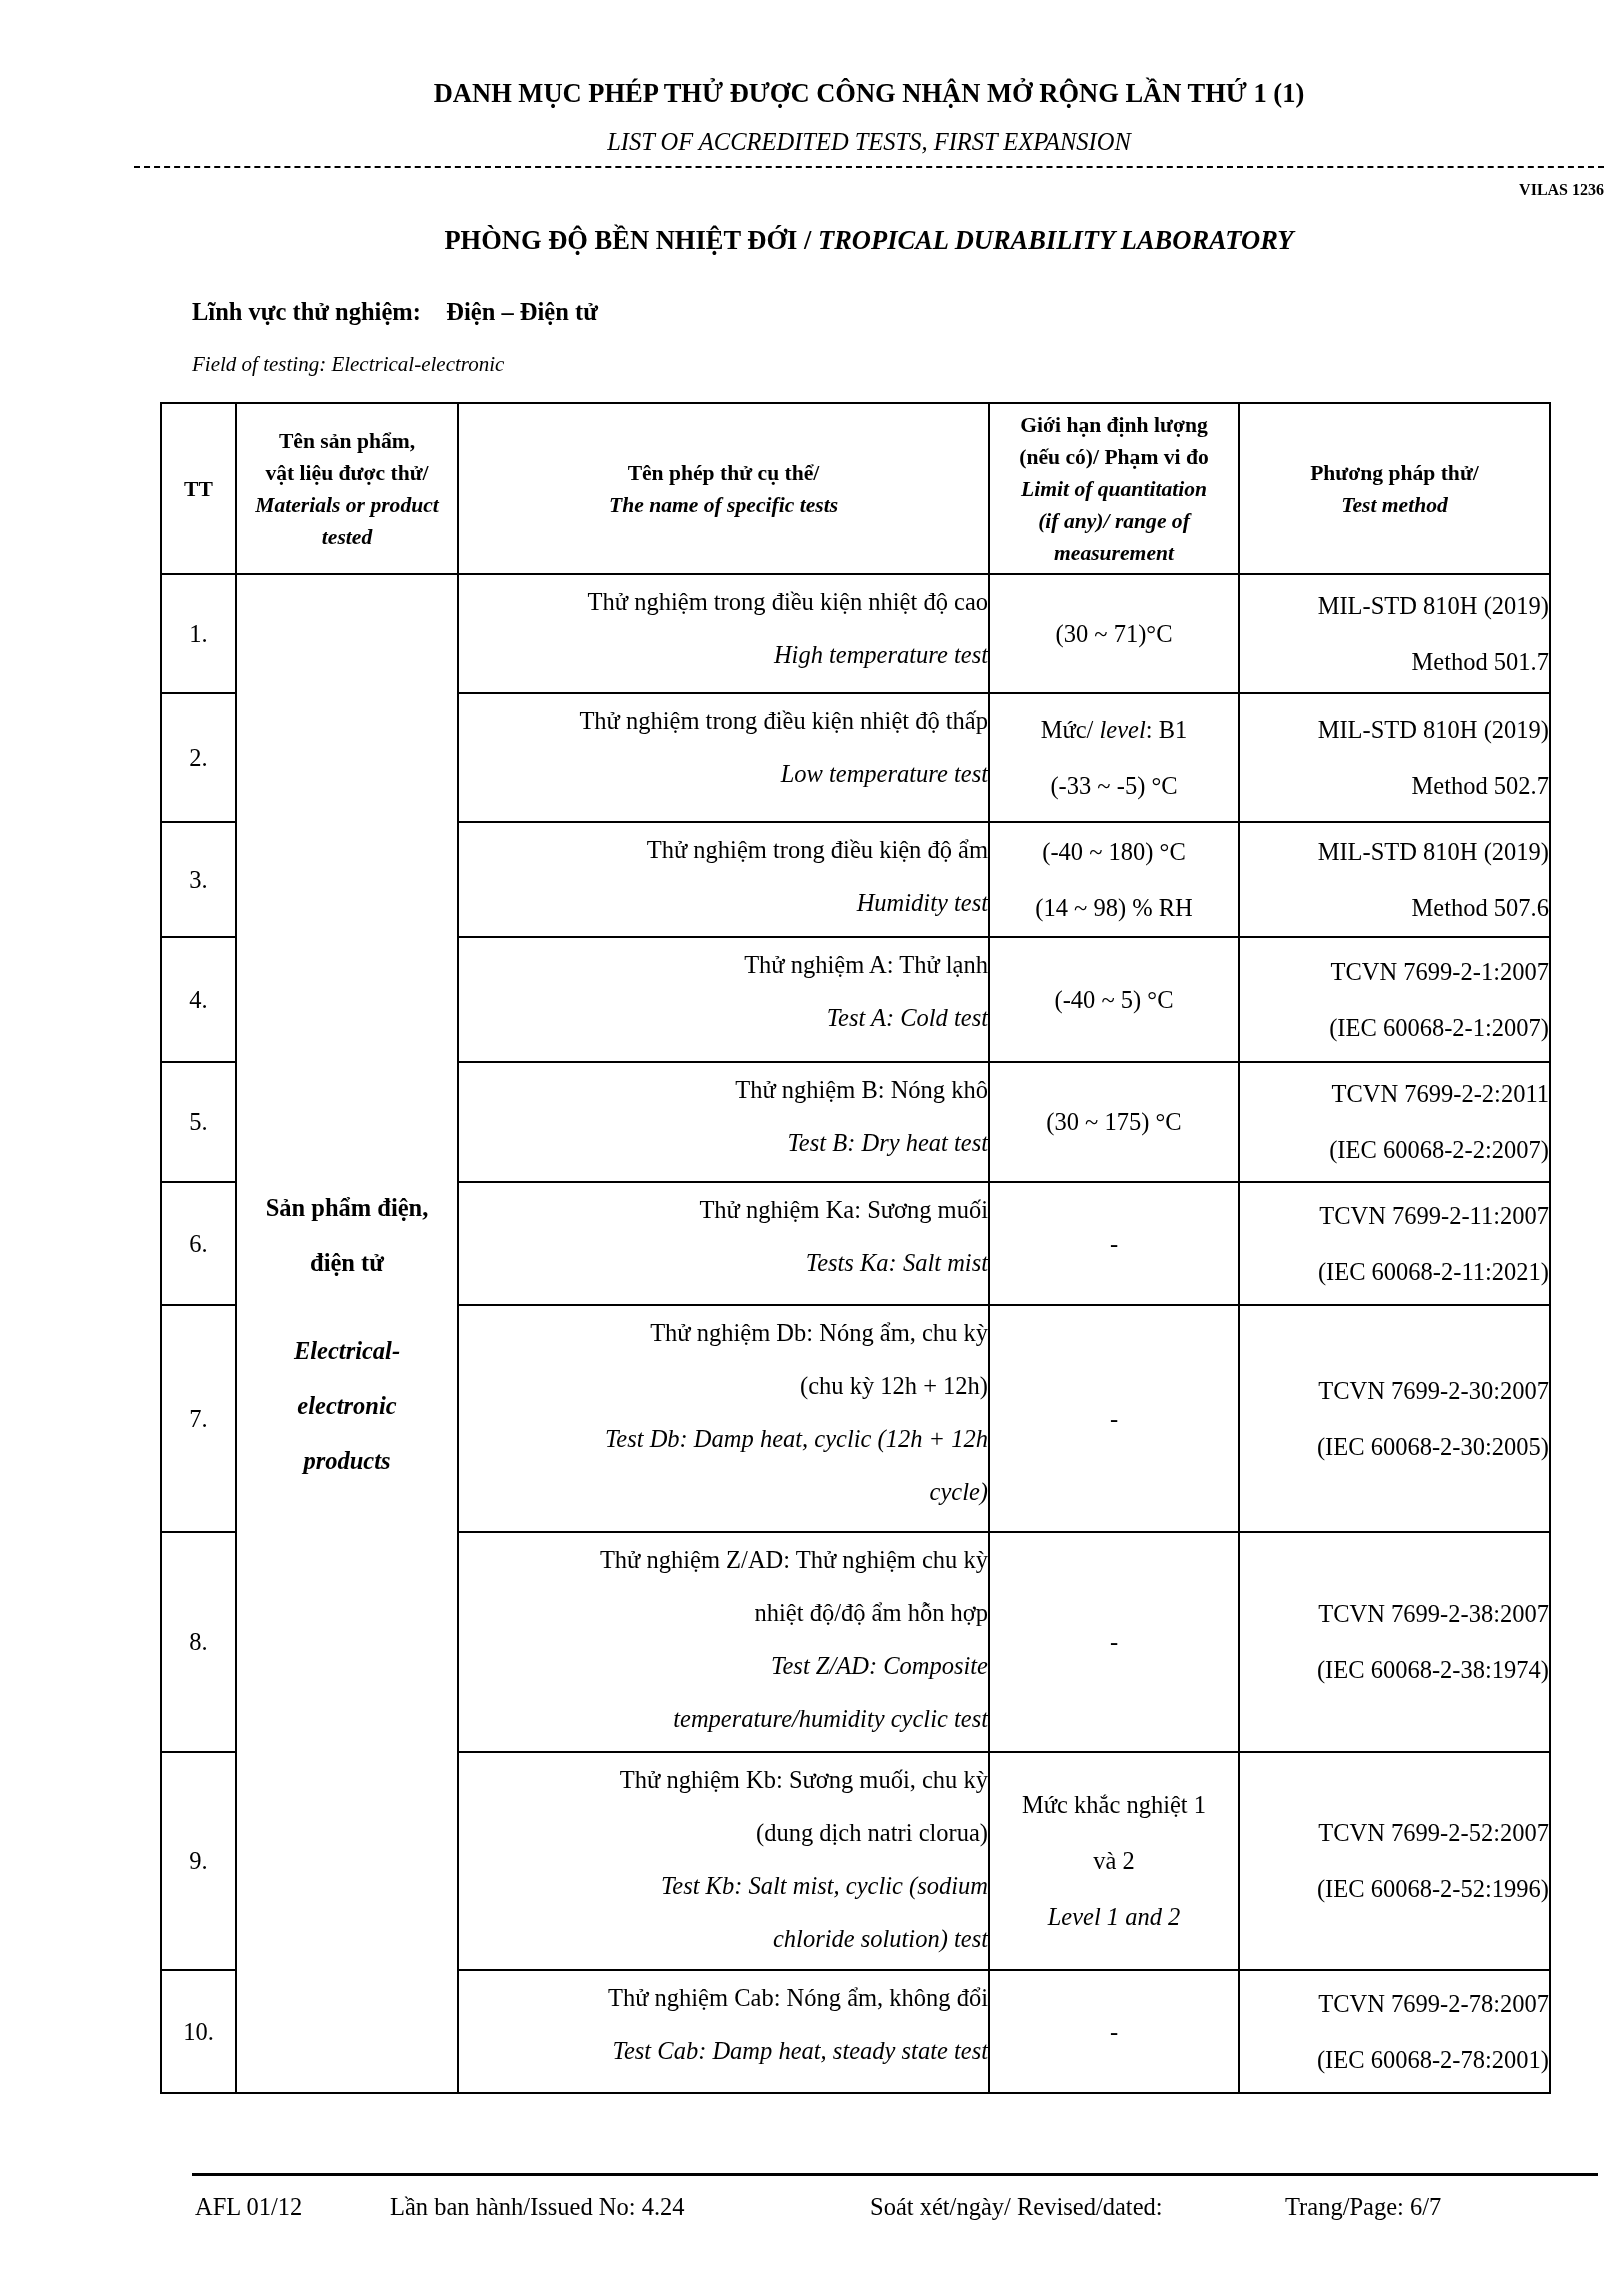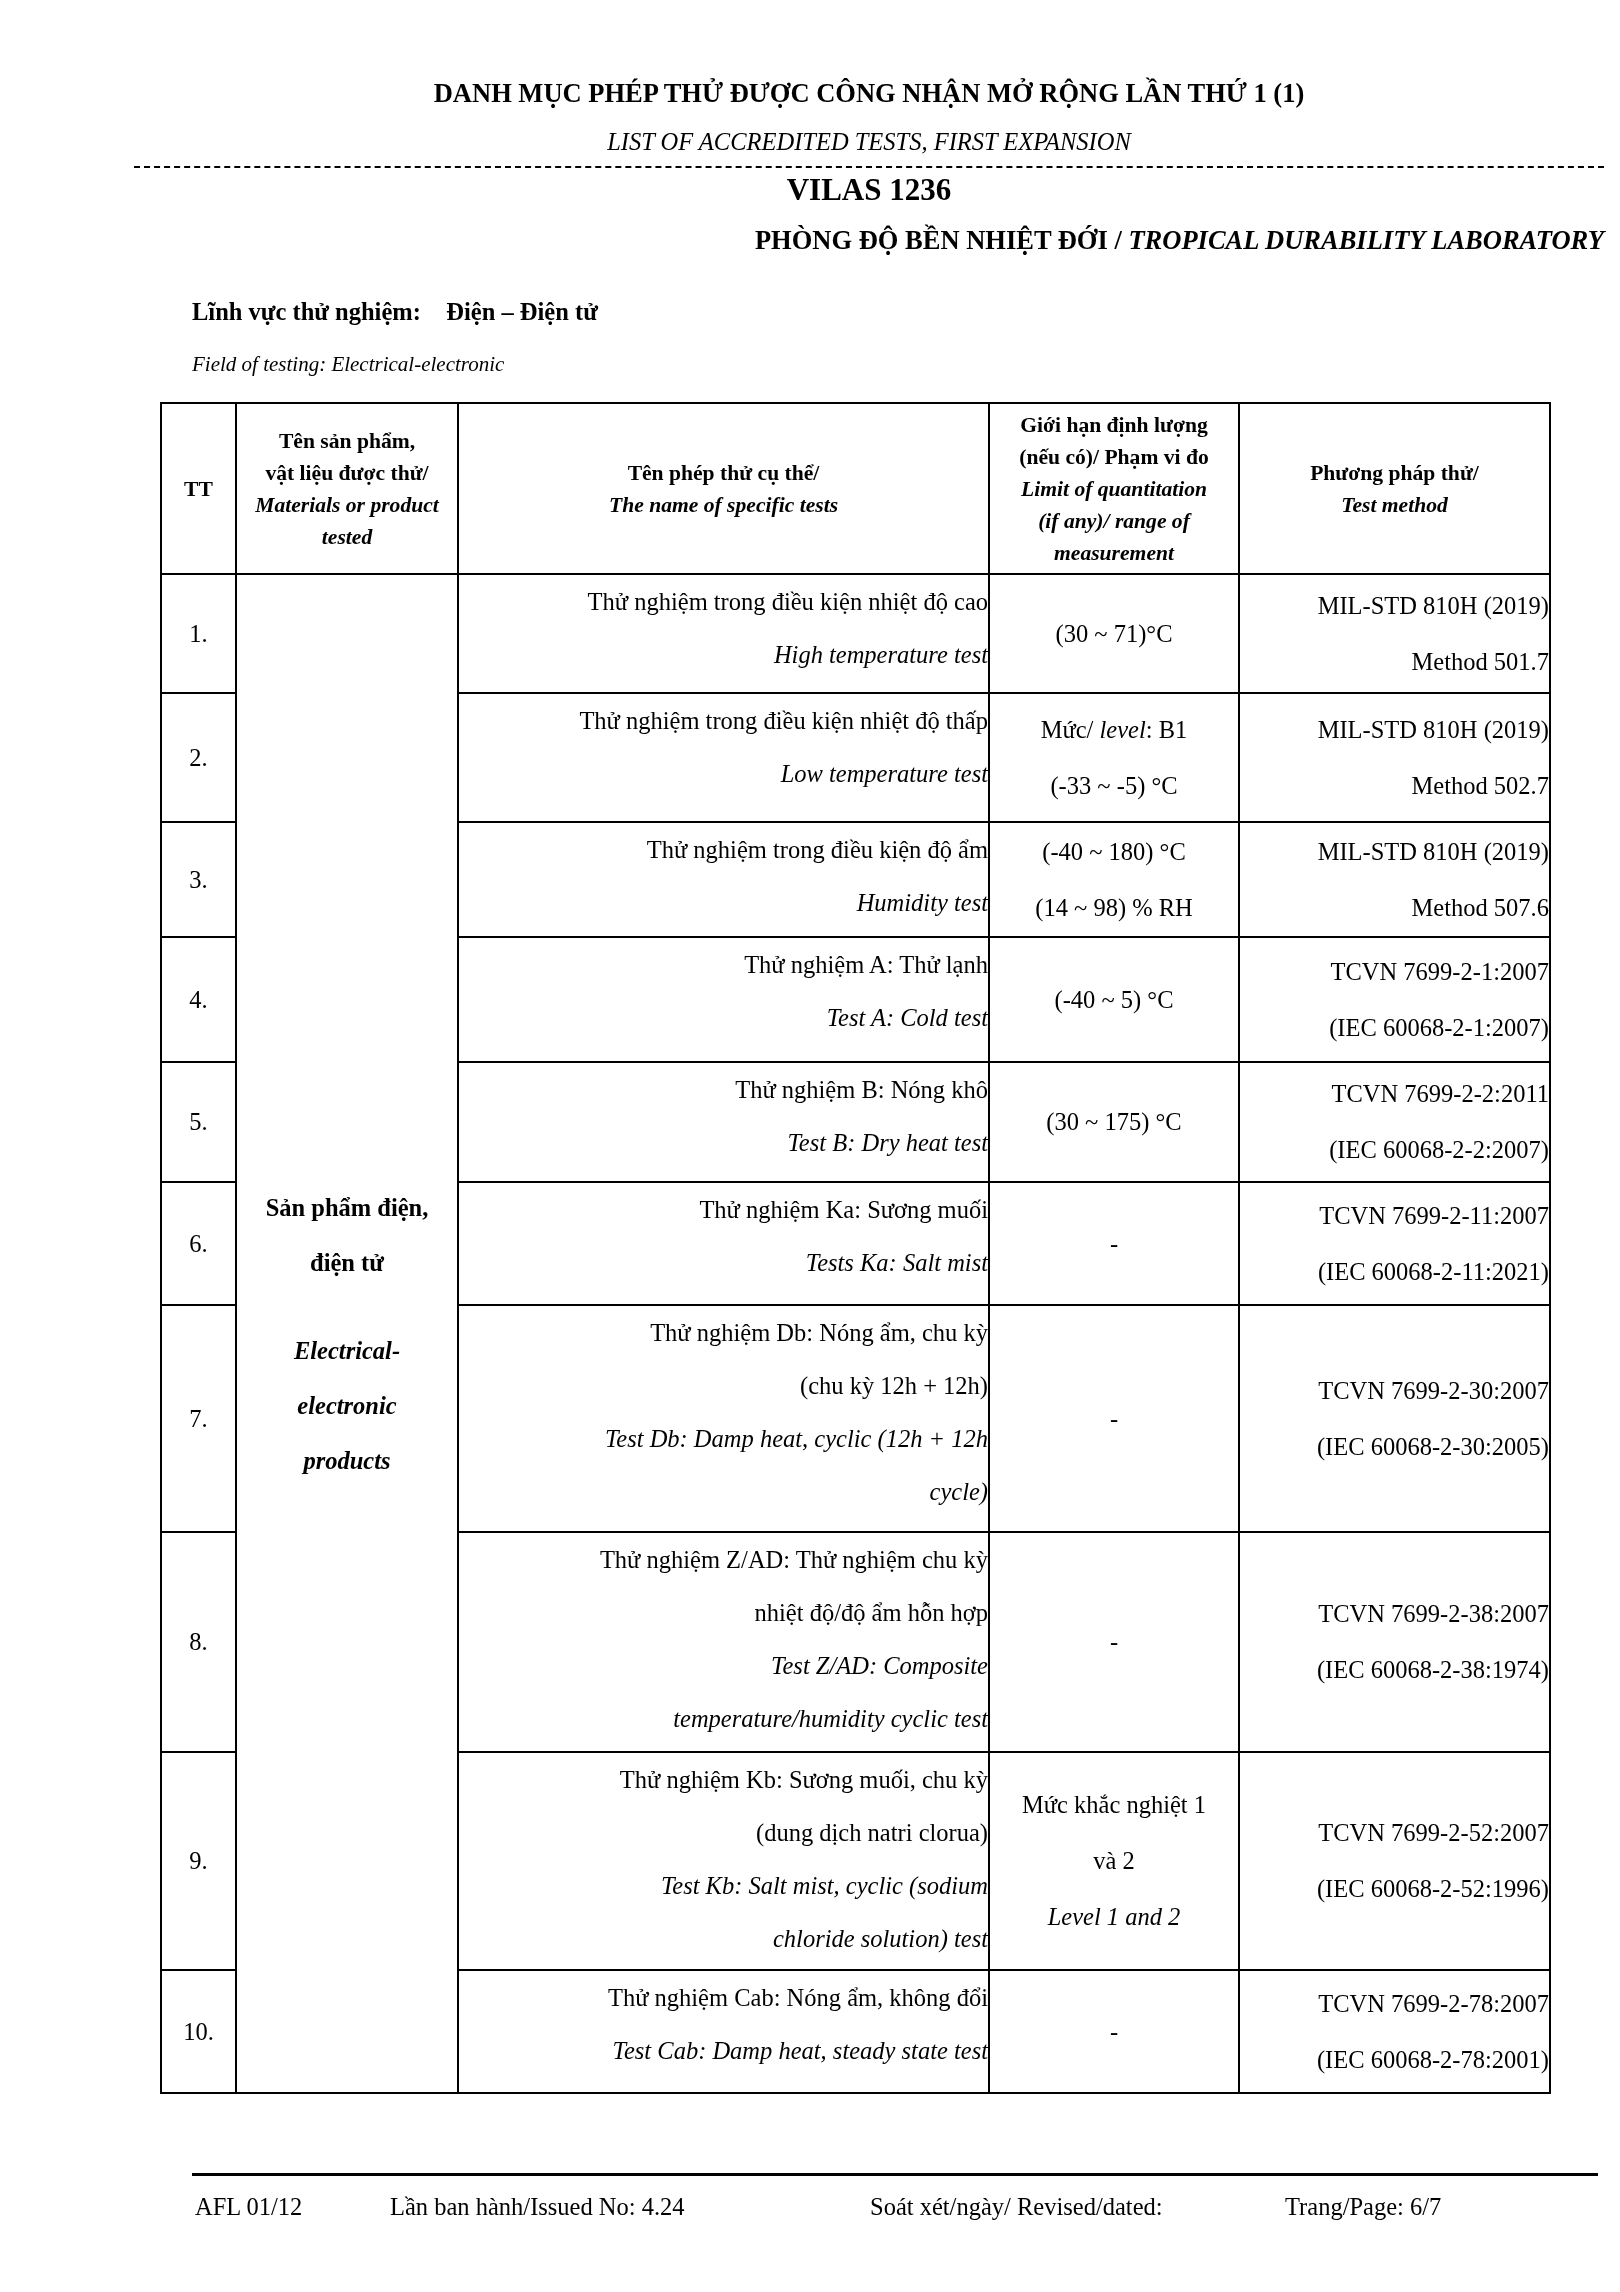--- a/index.html
+++ b/index.html
@@ -9,22 +9,22 @@
     background:#ffffff;
     font-family:"Liberation Serif","DejaVu Serif",serif;
     color:#000;
     overflow:hidden;
   }
   
   .doc-header { position:absolute; left:134px; top:80px; width:1470px; text-align:center; }
   .doc-title   { font-size:26.5px; font-weight:bold; line-height:27.4px; }
   .doc-subtitle{ font-size:24.5px; font-style:italic; line-height:27.4px; margin-top:20.6px; }
   .dash-rule   { border:0; border-top:2px dashed #000; margin:10.8px 0 0 0; height:0; }
-  .vilas       { font-size:31px; font-weight:bold; line-height:27.4px; margin-top:7.8px; }
-  .lab-line    { font-size:26.5px; font-weight:bold; line-height:27.4px; margin-top:23.5px;text-align:right; }
+  .vilas       { font-size:16px; font-weight:bold; line-height:27.4px; margin-top:7.8px;text-align:right; }
+  .lab-line    { font-size:26.5px; font-weight:bold; line-height:27.4px; margin-top:23.5px; }
   .lab-line .en{ font-style:italic; }
 
   .field-vi { position:absolute; left:192px; top:298px; font-size:24.5px; font-weight:bold; line-height:27.4px; }
   .field-vi .field-value { margin-left:25.5px; }
   .field-en { position:absolute; left:192px; top:351px; font-size:21px; font-style:italic; line-height:27.4px; }
 
   
   table.accr {
     position:absolute; left:160px; top:402px;
     border-collapse:collapse; table-layout:fixed;

